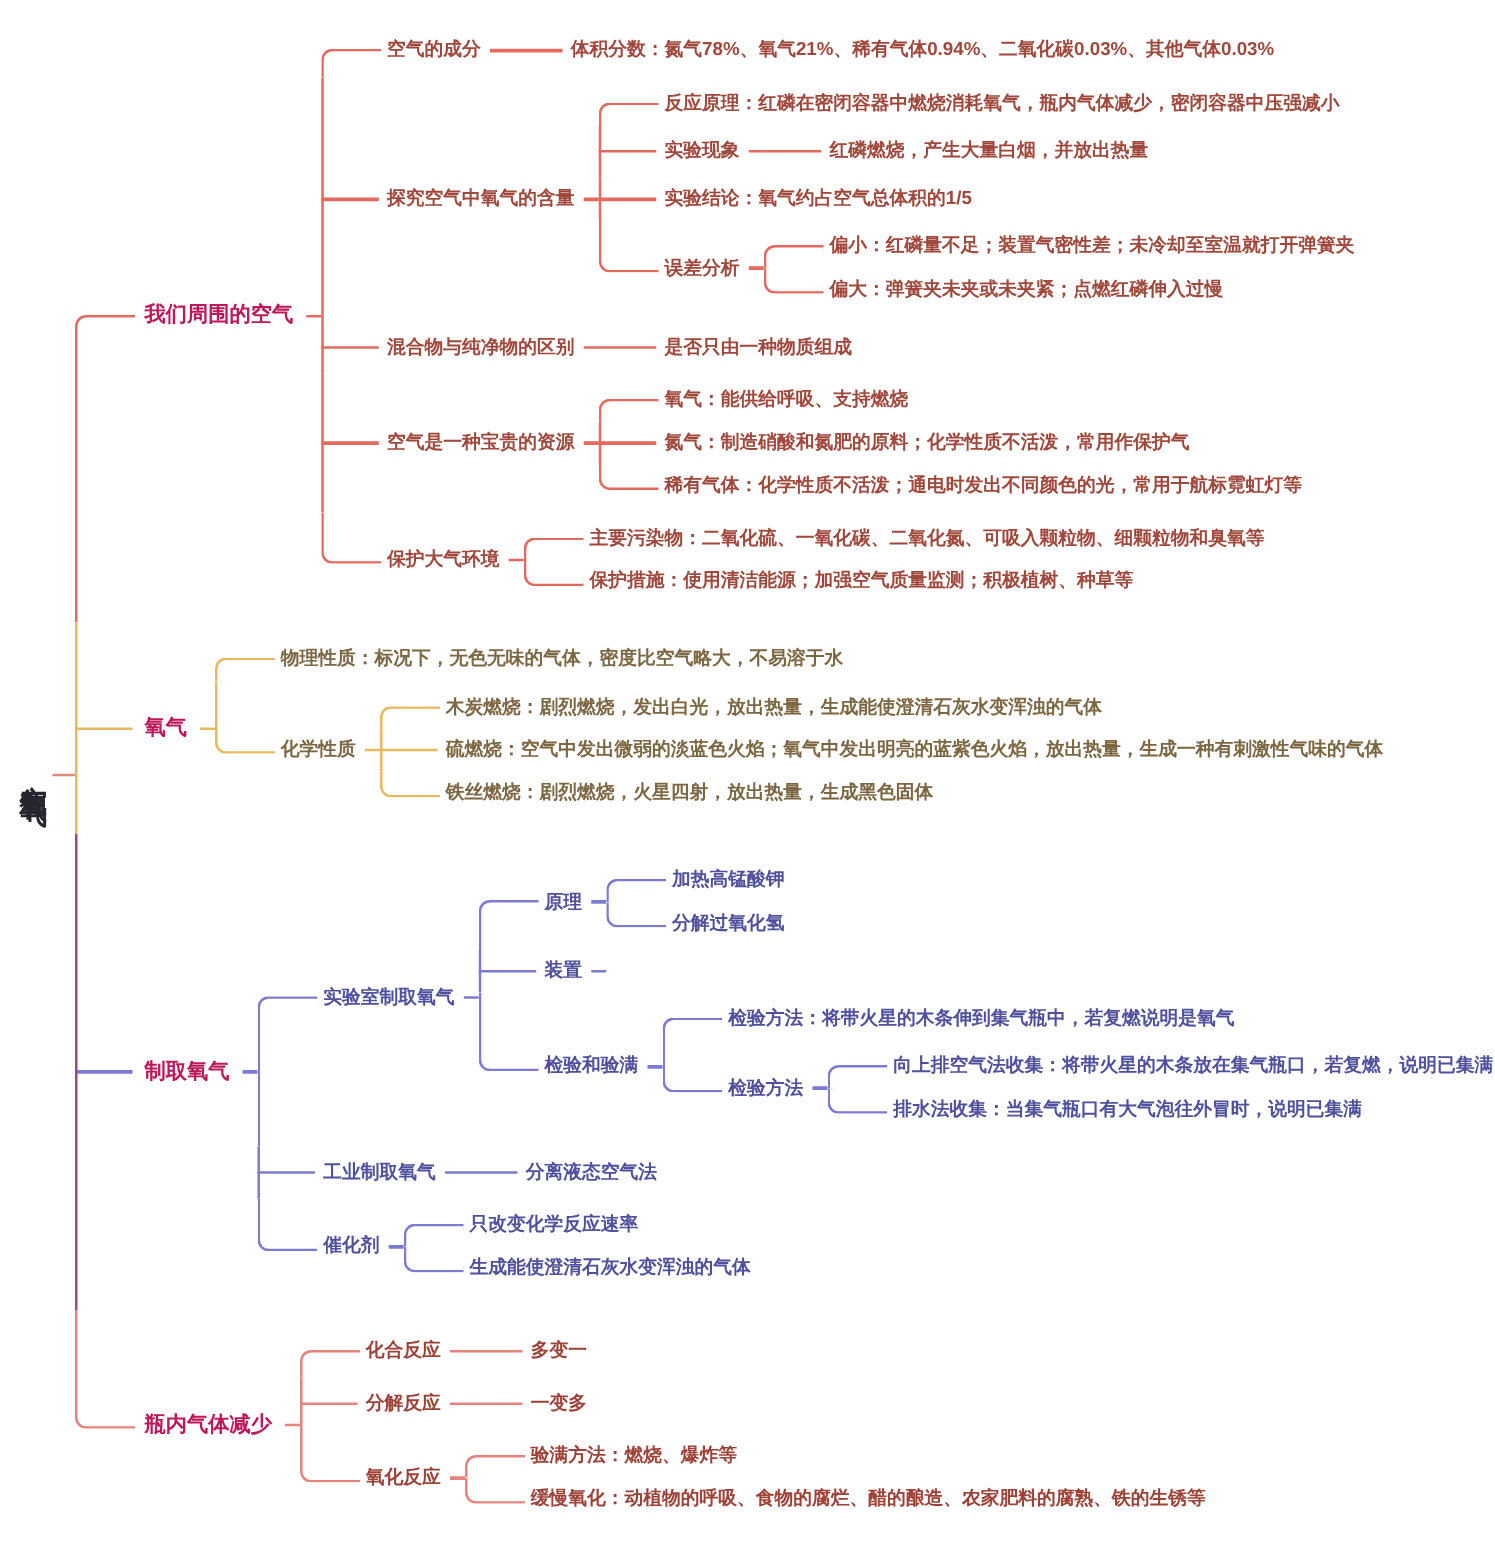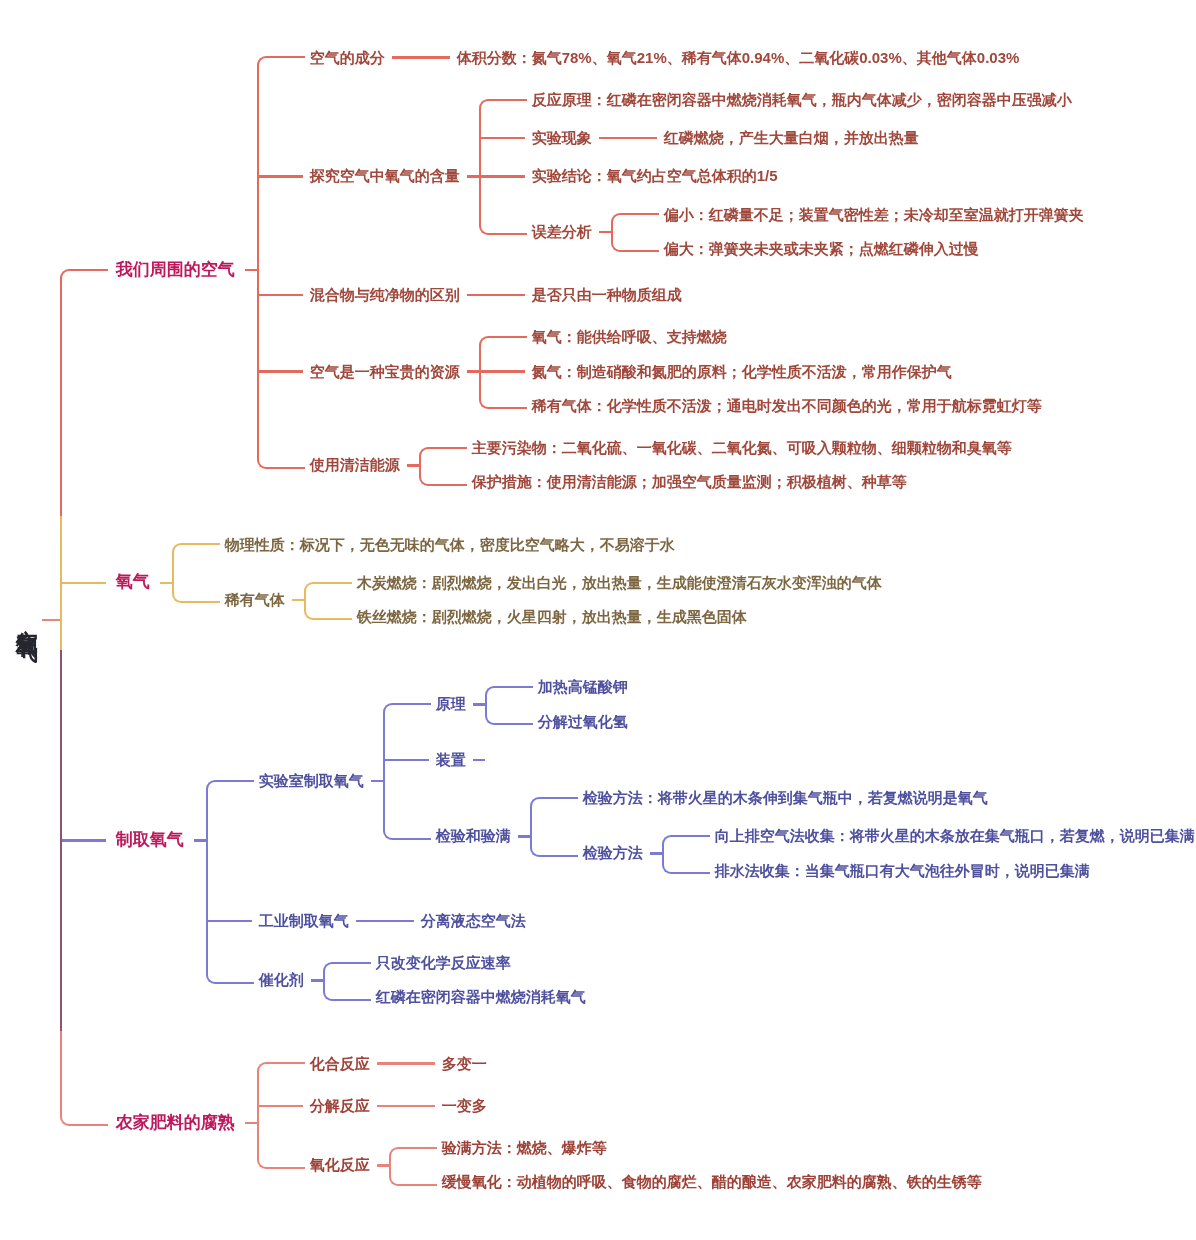--- a/index.html
+++ b/index.html
@@ -149,43 +149,46 @@
                 </div>
                 <div class="node child">
                   <div class="labelwrap"><span class="label">氮气：制造硝酸和氮肥的原料；化学性质不活泼，常用作保护气</span></div>
                 </div>
                 <div class="node child">
                   <div class="labelwrap"><span class="label">稀有气体：化学性质不活泼；通电时发出不同颜色的光，常用于航标霓虹灯等</span></div>
                 </div>
               </div>
             </div>
             <div class="node child">
-              <div class="labelwrap has-kids"><span class="label">使用清洁能源</span></div>
+              <div class="labelwrap has-kids"><span class="label">保护大气环境</span></div>
               <div class="children">
                 <div class="node child">
                   <div class="labelwrap"><span class="label">主要污染物：二氧化硫、一氧化碳、二氧化氮、可吸入颗粒物、细颗粒物和臭氧等</span></div>
                 </div>
                 <div class="node child">
                   <div class="labelwrap"><span class="label">保护措施：使用清洁能源；加强空气质量监测；积极植树、种草等</span></div>
                 </div>
               </div>
             </div>
           </div>
         </div>
         <div class="node child" style="--line: #e9b960; --text: #7d6742; --trunk: #e9b960;">
           <div class="labelwrap has-kids"><span class="label lvl1">氧气</span></div>
           <div class="children">
             <div class="node child">
               <div class="labelwrap"><span class="label">物理性质：标况下，无色无味的气体，密度比空气略大，不易溶于水</span></div>
             </div>
             <div class="node child">
-              <div class="labelwrap has-kids"><span class="label">稀有气体</span></div>
+              <div class="labelwrap has-kids"><span class="label">化学性质</span></div>
               <div class="children">
                 <div class="node child">
                   <div class="labelwrap"><span class="label">木炭燃烧：剧烈燃烧，发出白光，放出热量，生成能使澄清石灰水变浑浊的气体</span></div>
+                </div>
+                <div class="node child">
+                  <div class="labelwrap"><span class="label">硫燃烧：空气中发出微弱的淡蓝色火焰；氧气中发出明亮的蓝紫色火焰，放出热量，生成一种有刺激性气味的气体</span></div>
                 </div>
                 <div class="node child">
                   <div class="labelwrap"><span class="label">铁丝燃烧：剧烈燃烧，火星四射，放出热量，生成黑色固体</span></div>
                 </div>
               </div>
             </div>
           </div>
         </div>
         <div class="node child" style="--line: #7b7bd4; --text: #4f509e; --trunk: #8a5570;">
           <div class="labelwrap has-kids"><span class="label lvl1">制取氧气</span></div>
@@ -236,28 +239,28 @@
                 </div>
               </div>
             </div>
             <div class="node child">
               <div class="labelwrap has-kids"><span class="label">催化剂</span></div>
               <div class="children">
                 <div class="node child">
                   <div class="labelwrap"><span class="label">只改变化学反应速率</span></div>
                 </div>
                 <div class="node child">
-                  <div class="labelwrap"><span class="label">红磷在密闭容器中燃烧消耗氧气</span></div>
+                  <div class="labelwrap"><span class="label">生成能使澄清石灰水变浑浊的气体</span></div>
                 </div>
               </div>
             </div>
           </div>
         </div>
         <div class="node child" style="--line: #e8837c; --text: #9e4238; --trunk: #e8837c;">
-          <div class="labelwrap has-kids"><span class="label lvl1">农家肥料的腐熟</span></div>
+          <div class="labelwrap has-kids"><span class="label lvl1">瓶内气体减少</span></div>
           <div class="children">
             <div class="node child">
               <div class="labelwrap has-kids"><span class="label">化合反应</span></div>
               <div class="children">
                 <div class="node child">
                   <div class="labelwrap"><span class="label">多变一</span></div>
                 </div>
               </div>
             </div>
             <div class="node child">

